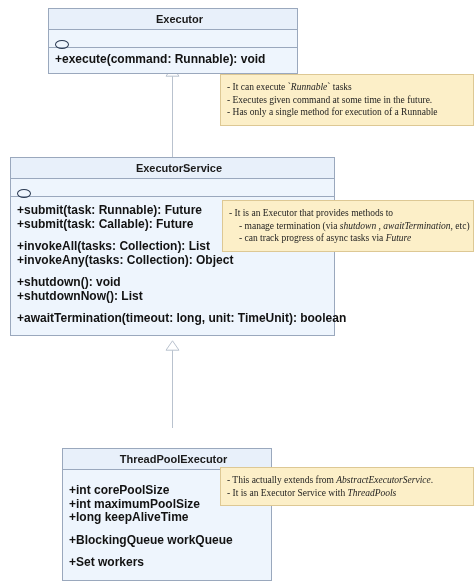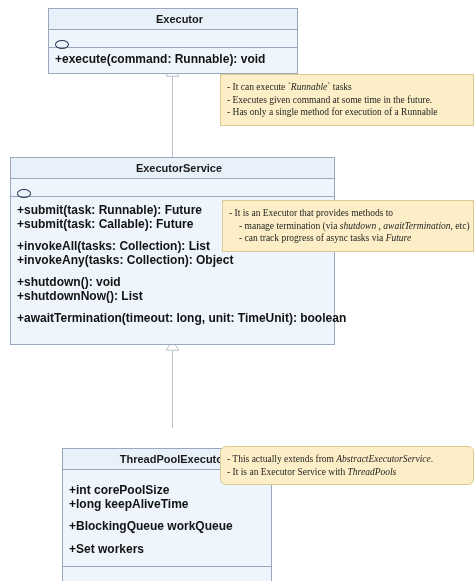--- a/index.html
+++ b/index.html
@@ -136,46 +136,47 @@
     <div class="note-line">- It can execute `<i>Runnable</i>` tasks</div>
     <div class="note-line">- Executes given command at some time in the future.</div>
     <div class="note-line">- Has only a single method for execution of a Runnable</div>
   </div>
 
   <div class="uml-class" style="left:10px; top:157px; width:325px;">
     <div class="uml-title">ExecutorService</div>
     <div class="uml-stereo">
       <span class="iface-glyph"></span>
     </div>
-    <div class="uml-compartment" style="padding-top:7px; padding-bottom:18px;">
+    <div class="uml-compartment" style="padding-top:7px; padding-bottom:9px;">
       <div class="member">+submit(task: Runnable): Future</div>
       <div class="member">+submit(task: Callable): Future</div>
       <div class="member gap">+invokeAll(tasks: Collection): List</div>
       <div class="member">+invokeAny(tasks: Collection): Object</div>
       <div class="member gap">+shutdown(): void</div>
       <div class="member">+shutdownNow(): List</div>
       <div class="member gap">+awaitTermination(timeout: long, unit: TimeUnit): boolean</div>
     </div>
   </div>
 
   <div class="note" style="left:222px; top:200px; width:252px;">
     <div class="note-line">- It is an Executor that provides methods to</div>
     <div class="note-line indent">- manage termination (via <i>shutdown</i> , <i>awaitTermination</i>, etc)</div>
     <div class="note-line indent">- can track progress of async tasks via <i>Future</i></div>
   </div>
 
   <div class="uml-class" style="left:62px; top:448px; width:210px;">
     <div class="uml-title">ThreadPoolExecutor</div>
     <div class="uml-compartment" style="padding-top:6px; padding-bottom:10px;margin-top:8px;">
       <div class="member">+int corePoolSize</div>
+      <div class="member">+int maximumPoolSize</div>
       <div class="member">+long keepAliveTime</div>
       <div class="member gap">+BlockingQueue workQueue</div>
       <div class="member gap">+Set workers</div>
     </div>
     <div class="uml-compartment bordered empty-compartment"></div>
   </div>
 
-  <div class="note" style="left:220px; top:446px; width:254px;border-radius:6px;">
+  <div class="note" style="left:220px; top:467px; width:254px;">
     <div class="note-line">- This actually extends from <i>AbstractExecutorService</i>.</div>
     <div class="note-line">- It is an Executor Service with <i>ThreadPools</i></div>
   </div>
 
 </div>
 
 </body></html>

